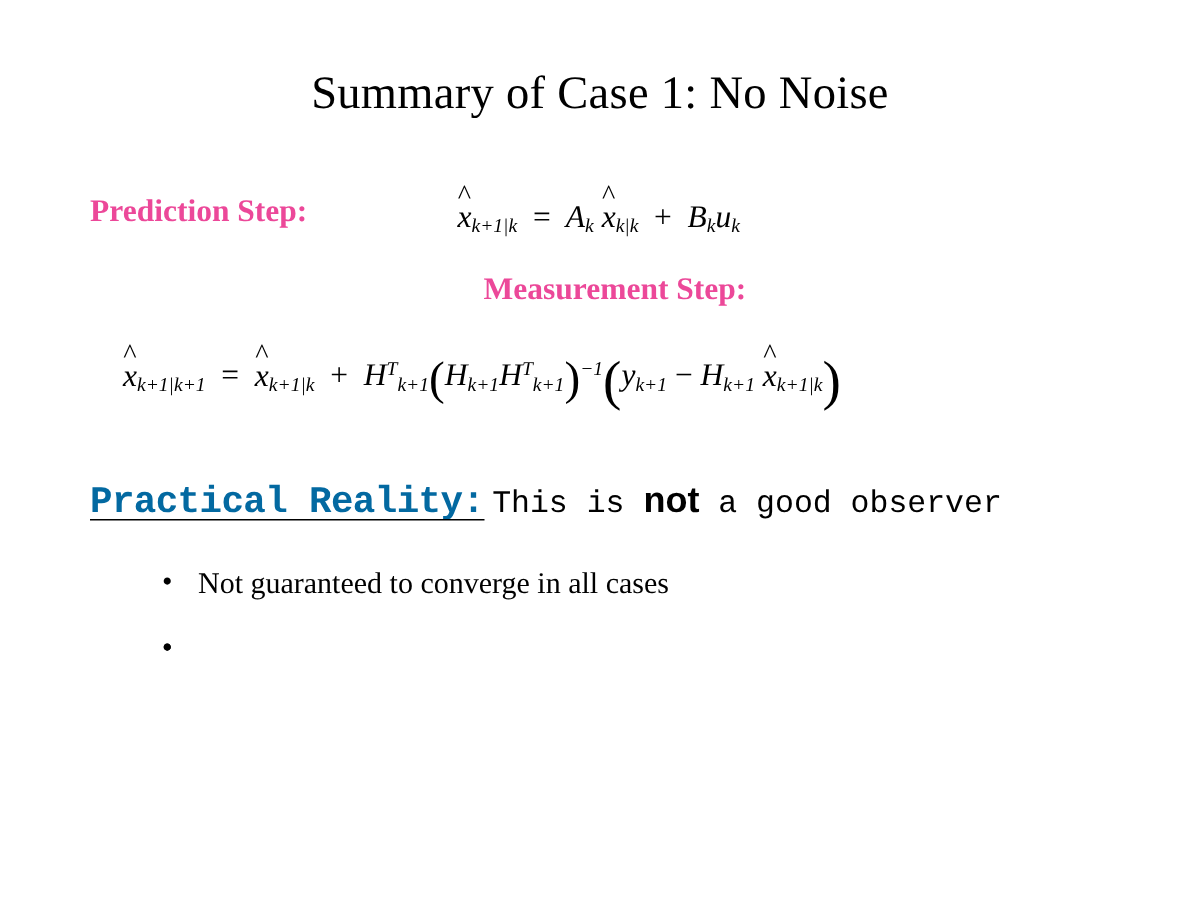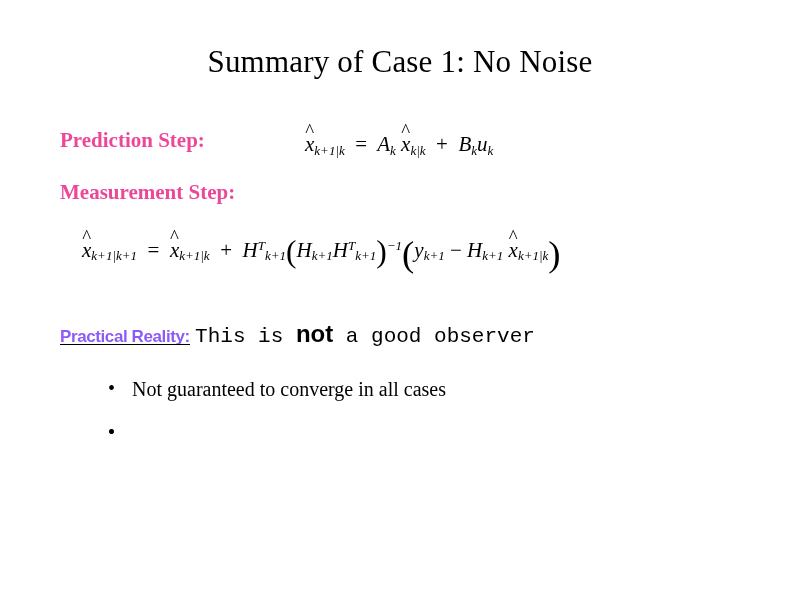--- a/index.html
+++ b/index.html
@@ -57,20 +57,21 @@
   .eq-pred {
     position: absolute;
     left: 245px;
     top: 4px;
     font-size: 21px;
   }
   .row-measure {
     position: relative;
     margin-top: 8px;
     height: 34px;
+    text-align: center;
   }
   .eq-meas {
     position: relative;
     margin-top: 18px;
     margin-left: 22px;
     font-size: 21px;
   }
   sub, sup {
     font-size: 0.62em;
     font-style: italic;
@@ -105,27 +106,27 @@
     font-style: normal;
   }
   .practical-row {
     position: absolute;
     top: 320px;
     left: 60px;
     width: 700px;
     font-size: 21px;
   }
   .practical-label {
-    font-family: Liberation Sans, sans-serif;
+    font-family: Liberation Mono, monospace;
     font-weight: bold;
-    font-size: 17px;
+    font-size: 25px;
     letter-spacing: -0.4px;
     position: relative;
     display: inline-block;
-    color: #8b5cf6;
+    color: #0369a1;
   }
   .practical-label::after {
     content: "";
     position: absolute;
     left: 0;
     right: 0;
     bottom: 2px;
     border-bottom: 1px solid #000;
   }
   .practical-text {

